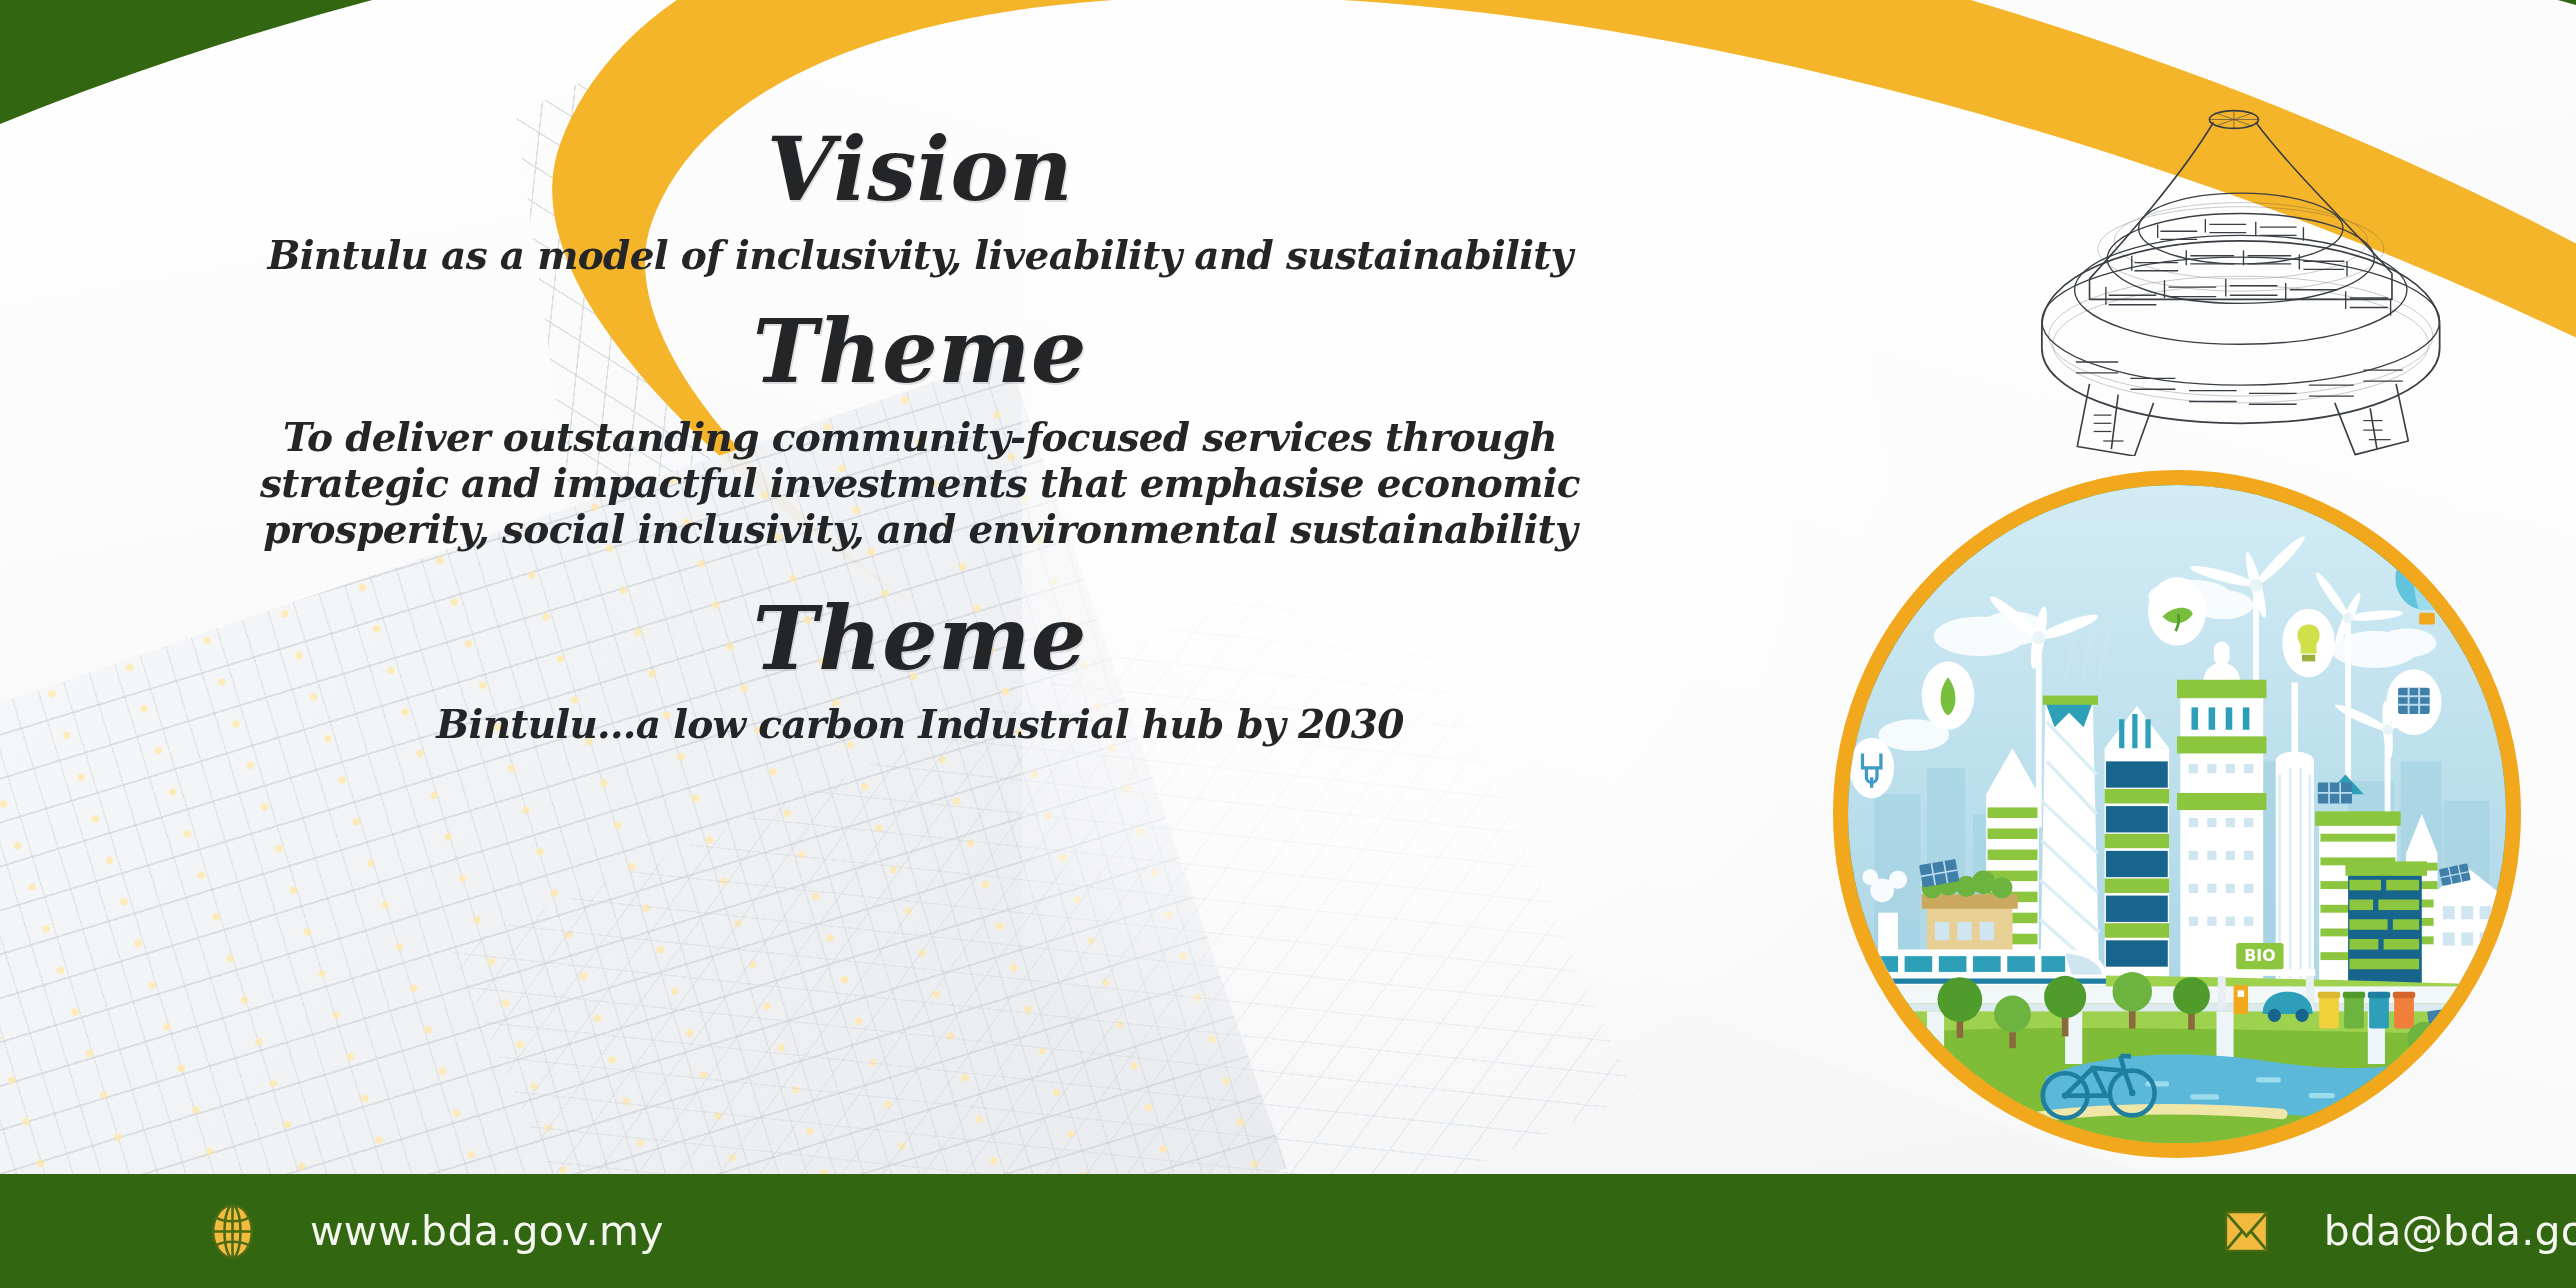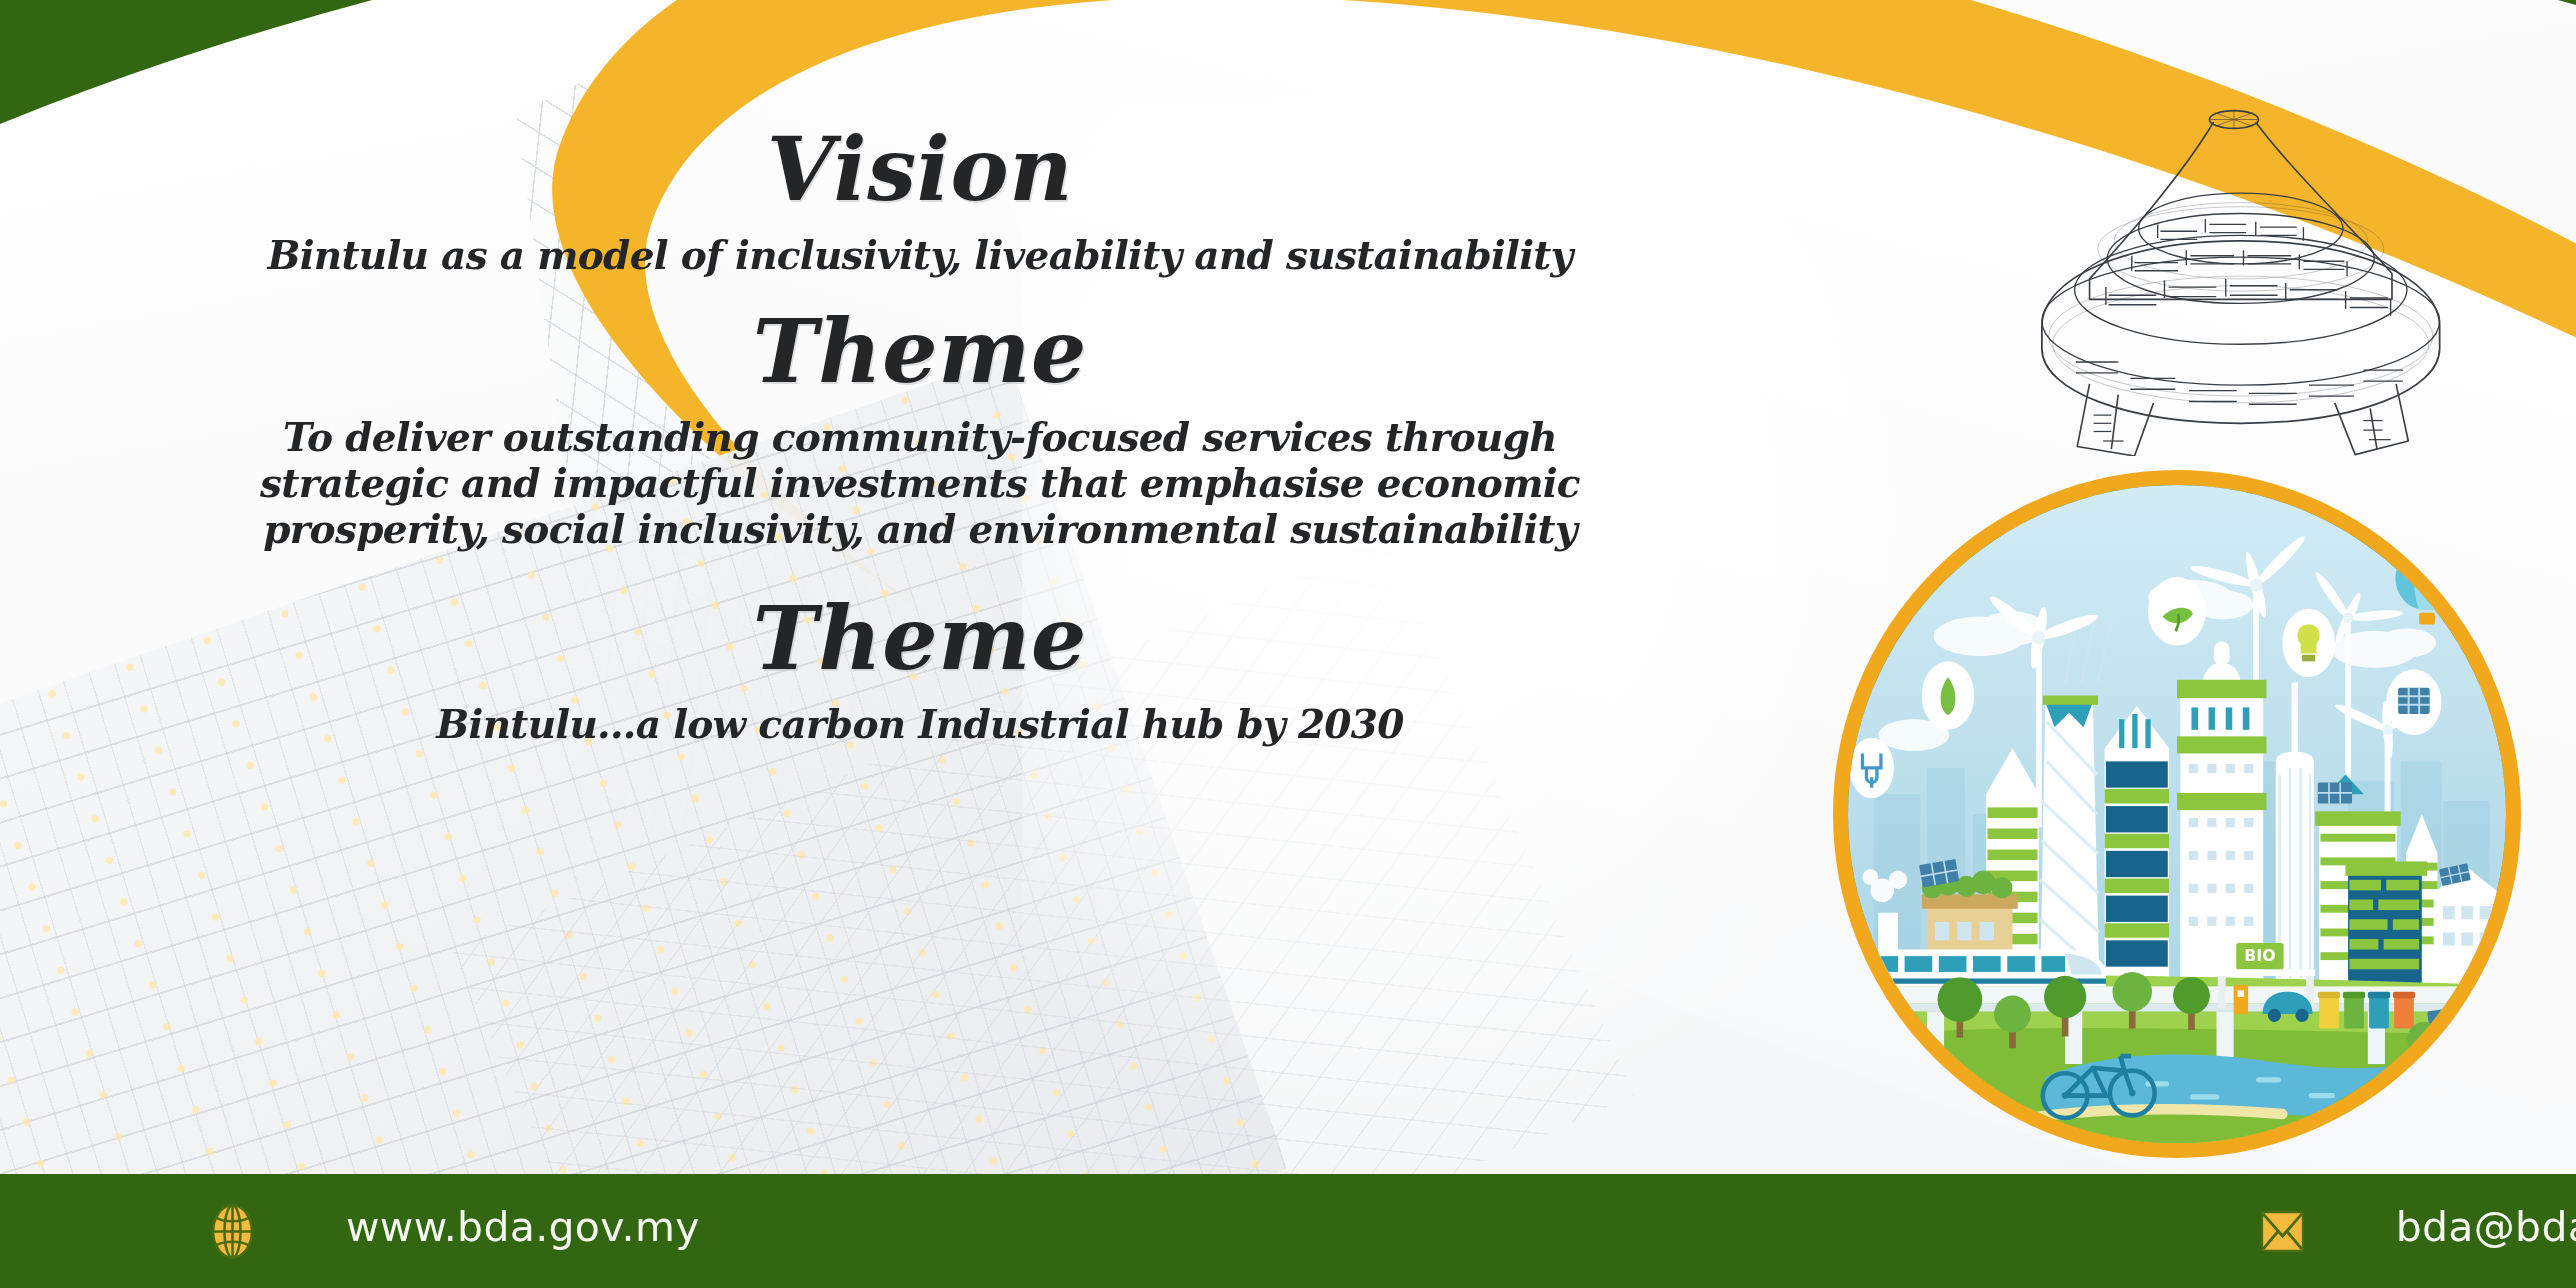--- a/index.html
+++ b/index.html
@@ -160,21 +160,21 @@
   .gap-lg{height:40px;}
 
   
   .footer{
     position:absolute;left:0;bottom:0;width:2576px;height:114px;
     background:#336610;
     display:flex;align-items:center;
     z-index:20;
   }
   .contact{
-    display:flex;gap:36px;
+    display:flex;align-items:center;
   }
   .contact.web{margin-left:204px;}
   .contact.mail{margin-left:1554px;}
   .contact .ico{width:57px;height:57px;flex:0 0 57px;}
   .contact .ico svg{width:100%;height:100%;display:block;}
   .contact .txt{
     color:#f3f7ef;
     font-family:"DejaVu Sans",sans-serif;
     font-size:41px;
     margin-left:49px;

